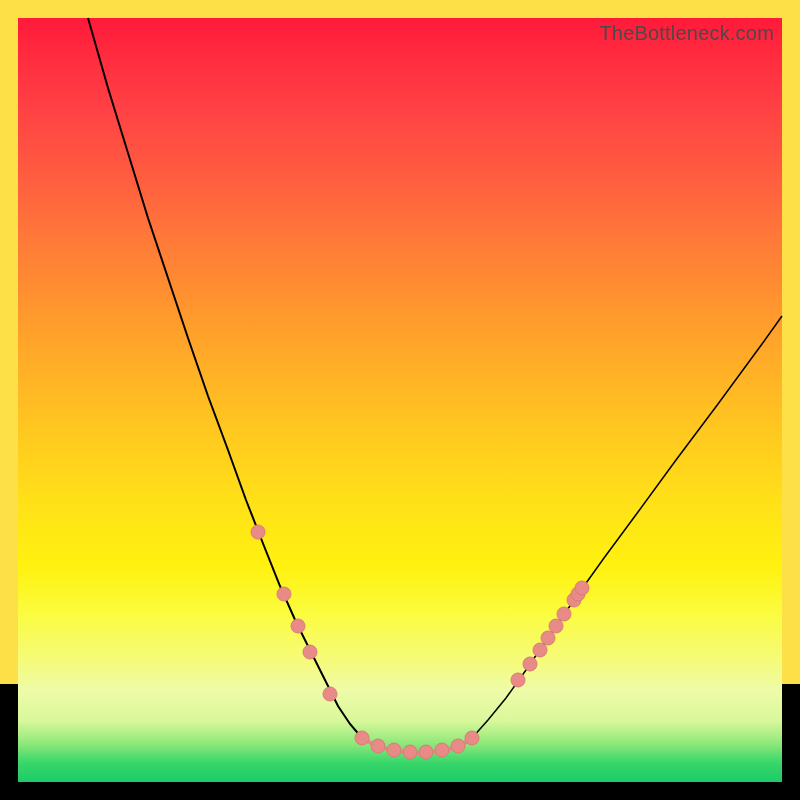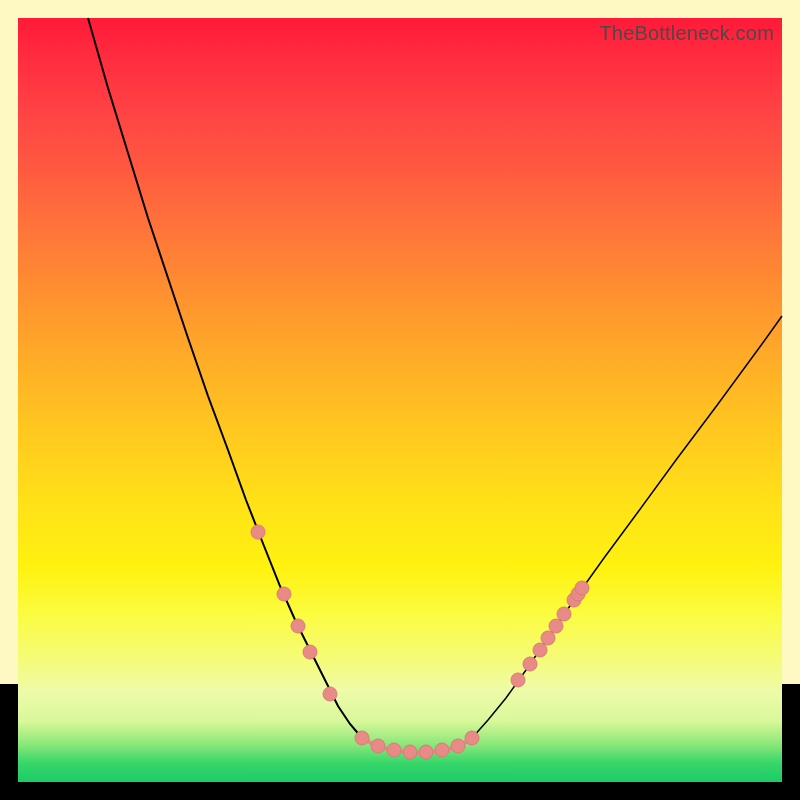--- a/index.html
+++ b/index.html
@@ -8,21 +8,21 @@
     width: 800px;
     height: 800px;
     background: #000;
     overflow: hidden;
     font-family: Arial, Helvetica, sans-serif;
   }
   .frame {
     position: relative;
     width: 800px;
     height: 684px;
-    background: #fef9c3;
+    background: #fde047;
   }
   .plot {
     position: absolute;
     left: 18px;
     top: 18px;
     width: 764px;
     height: 764px;
     
     background: linear-gradient(
       to bottom,

